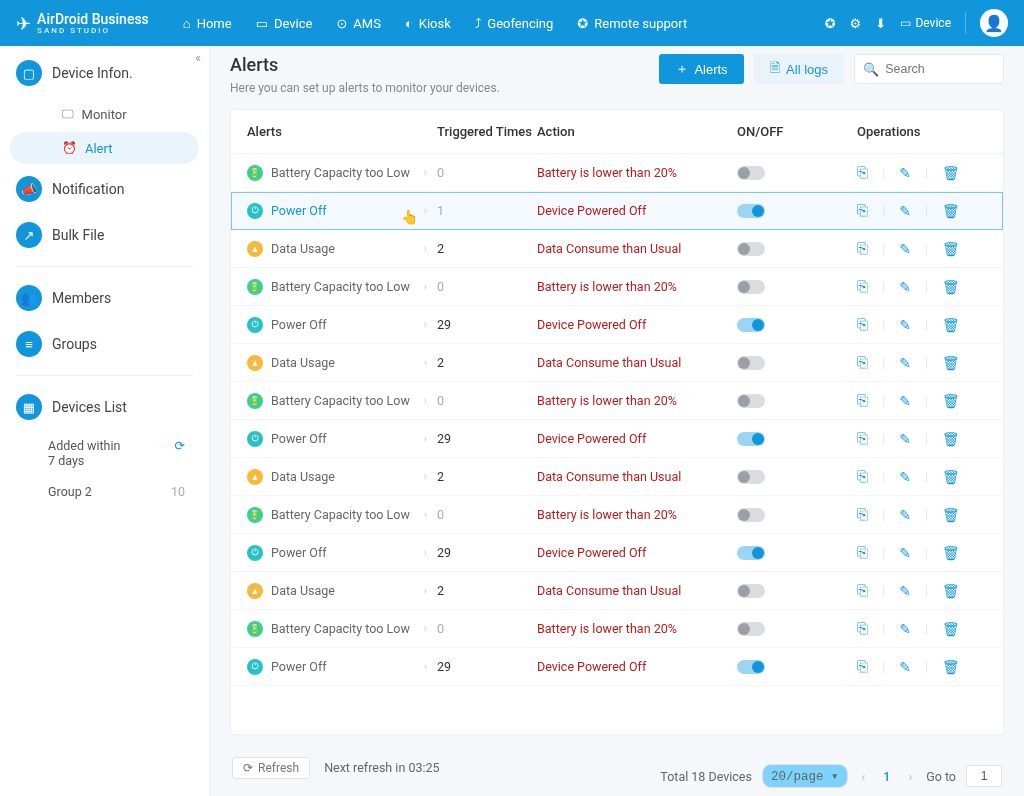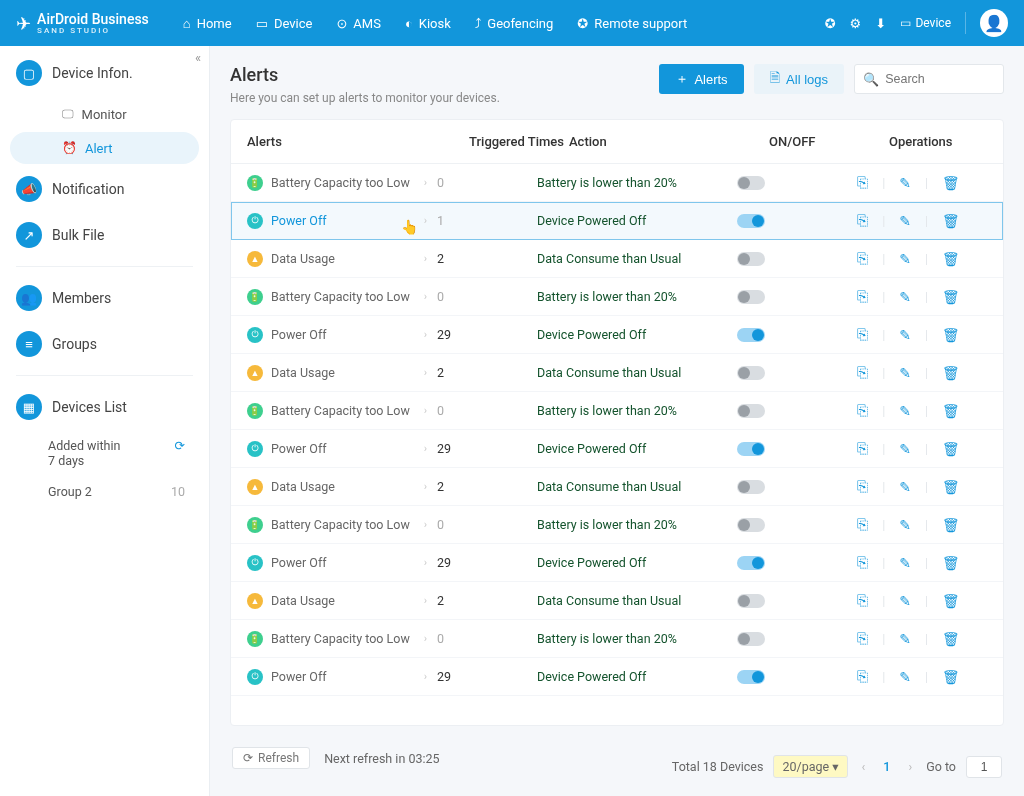--- a/index.html
+++ b/index.html
@@ -26,67 +26,67 @@
   .side-item .ic { width: 26px; height: 26px; border-radius: 50%; background: #1296db; color: #fff; display: flex; align-items: center; justify-content: center; font-size: 13px; }
   .side-sub { padding-left: 52px; font-size: 13px; color: #555; display: flex; align-items: center; gap: 8px; height: 32px; cursor: pointer; border-radius: 18px; margin: 2px 10px 2px 10px;}
   .side-sub.active { background: #e9f4fb; color: #1296db; }
   .side-sub .mini-ic { color: #888; font-size: 12px; }
   .side-sub.active .mini-ic { color: #1296db; }
   .side-leaf { display: flex; justify-content: space-between; padding: 8px 24px 8px 48px; font-size: 12.5px; color: #555; cursor: pointer; gap: 48px; }
   .side-leaf .count { color: #aaa; }
   .refresh-ic { color: #1296db; }
 
   
-  .main { flex: 1; padding: 18px 20px; overflow: hidden; display: flex; flex-direction: column; }
+  .main { flex: 1; padding: 8px 20px; overflow: hidden; display: flex; flex-direction: column; }
   .page-head { display: flex; justify-content: space-between; align-items: flex-start; margin-bottom: 14px; }
   .page-title { font-size: 18px; font-weight: 500; color: #333; margin-bottom: 6px; }
   .page-sub { font-size: 12px; color: #888; }
   .head-actions { display: flex; gap: 10px; align-items: center; }
   .btn { height: 30px; padding: 0 16px; border-radius: 3px; display: inline-flex; align-items: center; gap: 6px; font-size: 13px; cursor: pointer; border: none; }
   .btn-primary { background: #1296db; color: #fff; }
   .btn-light { background: #eaf3f9; color: #1296db; }
   .search-box { width: 150px; height: 30px; border: 1px solid #e3e7eb; border-radius: 3px; padding: 0 8px; display: flex; align-items: center; gap: 6px; color: #bbb; background: #fff; }
   .search-box input { border: none; outline: none; font-size: 12.5px; width: 100%; color: #555; }
 
   
   .card { background: #fff; border: 1px solid #eceff3; border-radius: 4px; flex: 1; display: flex; flex-direction: column; overflow: hidden; }
   .thead { display: flex; padding: 14px 16px; border-bottom: 1px solid #eef1f4; font-size: 13px; color: #333; font-weight: 500; }
   .col-alert { width: 190px; }
-  .col-trig  { width: 100px; margin-left: 32px; }
+  .col-trig  { width: 100px; }
   .col-action{ width: 200px; }
   .col-onoff { width: 120px; }
   .col-ops   { flex: 1; }
   .tbody { flex: 1; overflow-y: auto; }
   .row { display: flex; align-items: center; padding: 10px 16px; border-bottom: 1px solid #f3f5f8; font-size: 12.5px; color: #666; }
   .row.highlight { background: #f3f9fd; outline: 1px solid #7fc6ec; outline-offset: -1px; color: #1296db; }
   .row.highlight .cell-alert { color: #1296db; }
   .cell-alert { width: 190px; display: flex; align-items: center; gap: 8px; position: relative; }
   .cell-alert .chev { margin-left: auto; margin-right: 10px; color: #ccc; font-size: 11px; }
   .badge { width: 16px; height: 16px; border-radius: 50%; display: inline-flex; align-items: center; justify-content: center; color: #fff; font-size: 9px; flex-shrink: 0; }
   .badge.green { background: #3ecf8e; }
   .badge.teal  { background: #28c2c6; }
   .badge.orange{ background: #f6b93b; }
   .cell-trig { width: 100px; color: #333; }
   .cell-trig.muted { color: #aaa; }
-  .cell-action { width: 200px; color: #14532d; }
+  .cell-action { width: 200px; color: #b91c1c; }
   .cell-onoff { width: 120px; }
   .toggle { width: 28px; height: 14px; border-radius: 8px; background: #d9dde1; position: relative; cursor: pointer; }
   .toggle::after { content: ""; width: 12px; height: 12px; border-radius: 50%; background: #9aa0a6; position: absolute; top: 1px; left: 1px; transition: .15s; }
   .toggle.on { background: #9cd4f4; }
   .toggle.on::after { background: #1296db; left: 15px; }
   .cell-ops { flex: 1; display: flex; align-items: center; gap: 14px; color: #1296db; }
   .cell-ops .op { cursor: pointer; font-size: 14px; }
   .cell-ops .sep { color: #e3e7eb; }
   .cursor-icon { position: absolute; right: 18px; top: 6px; font-size: 14px; color: #222; }
 
   
   .footer { display: flex; align-items: center; justify-content: space-between; padding: 12px 2px 0 2px; font-size: 12.5px; color: #666; }
   .refresh-btn { display: inline-flex; align-items: center; gap: 5px; padding: 3px 10px; border: 1px solid #e0e4e8; border-radius: 3px; cursor: pointer; color: #777; font-size: 12px; background: #fff;}
   .pager { display: flex; align-items: center; gap: 10px; margin-top: 17px; }
-  .page-size { border: 1px solid #e0e4e8; border-radius: 3px; padding: 3px 8px; cursor: pointer; background: #fef9c3; color: #666;}
+  .page-size { border: 1px solid #e0e4e8; border-radius: 9px; padding: 3px 8px; cursor: pointer; background: #7dd3fc; color: #666; font-family: Liberation Mono, monospace;}
   .pg-btn { color: #bbb; cursor: pointer; padding: 0 4px; }
   .pg-num { color: #1296db; font-weight: 500; padding: 0 4px; }
   .goto-input { width: 36px; height: 22px; border: 1px solid #e0e4e8; border-radius: 3px; text-align: center; font-size: 12px; color: #555; }
 
   .ico { font-style: normal; }
 </style>
 </head>
 <body>
 
 <div class="topbar">

